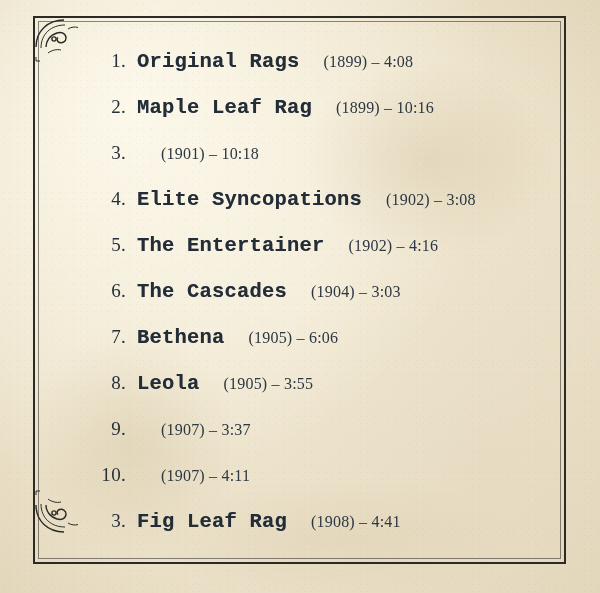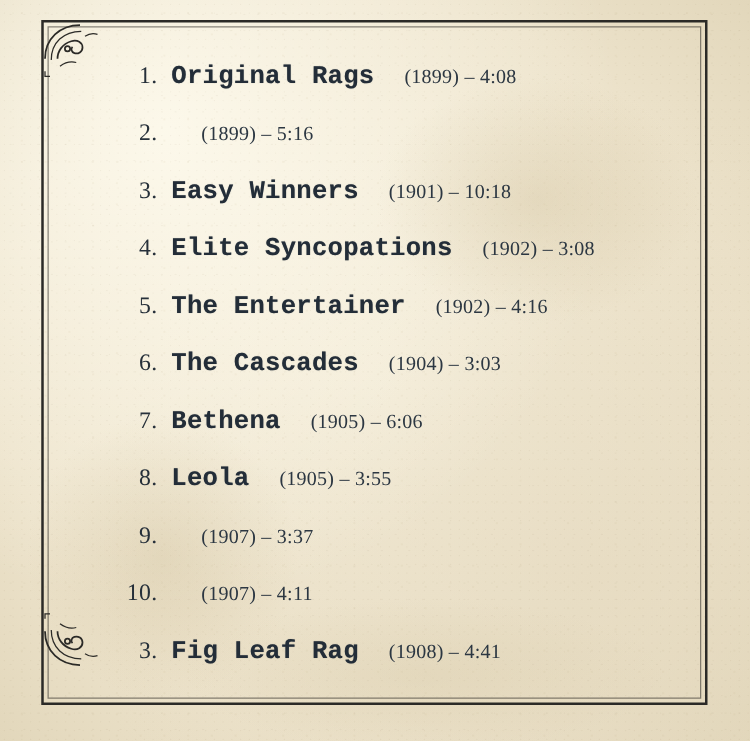--- a/index.html
+++ b/index.html
@@ -168,30 +168,30 @@
       <span class="title">Original Rags</span>
       <span class="meta">
         <span class="year">(1899)</span>
         <span>–</span>
         <span>4:08</span>
       </span>
     </div>
 
     <div class="track">
       <span class="num">2.</span>
+      <span class="title">Maple Leaf Rag</span>
       <span class="meta">
         <span class="year">(1899)</span>
         <span>–</span>
-        <span>5:16</span>
+        <span>10:16</span>
       </span>
     </div>
 
     <div class="track">
       <span class="num">3.</span>
-      <span class="title">Easy Winners</span>
       <span class="meta">
         <span class="year">(1901)</span>
         <span>–</span>
         <span>10:18</span>
       </span>
     </div>
 
     <div class="track">
       <span class="num">4.</span>
       <span class="title">Elite Syncopations</span>

